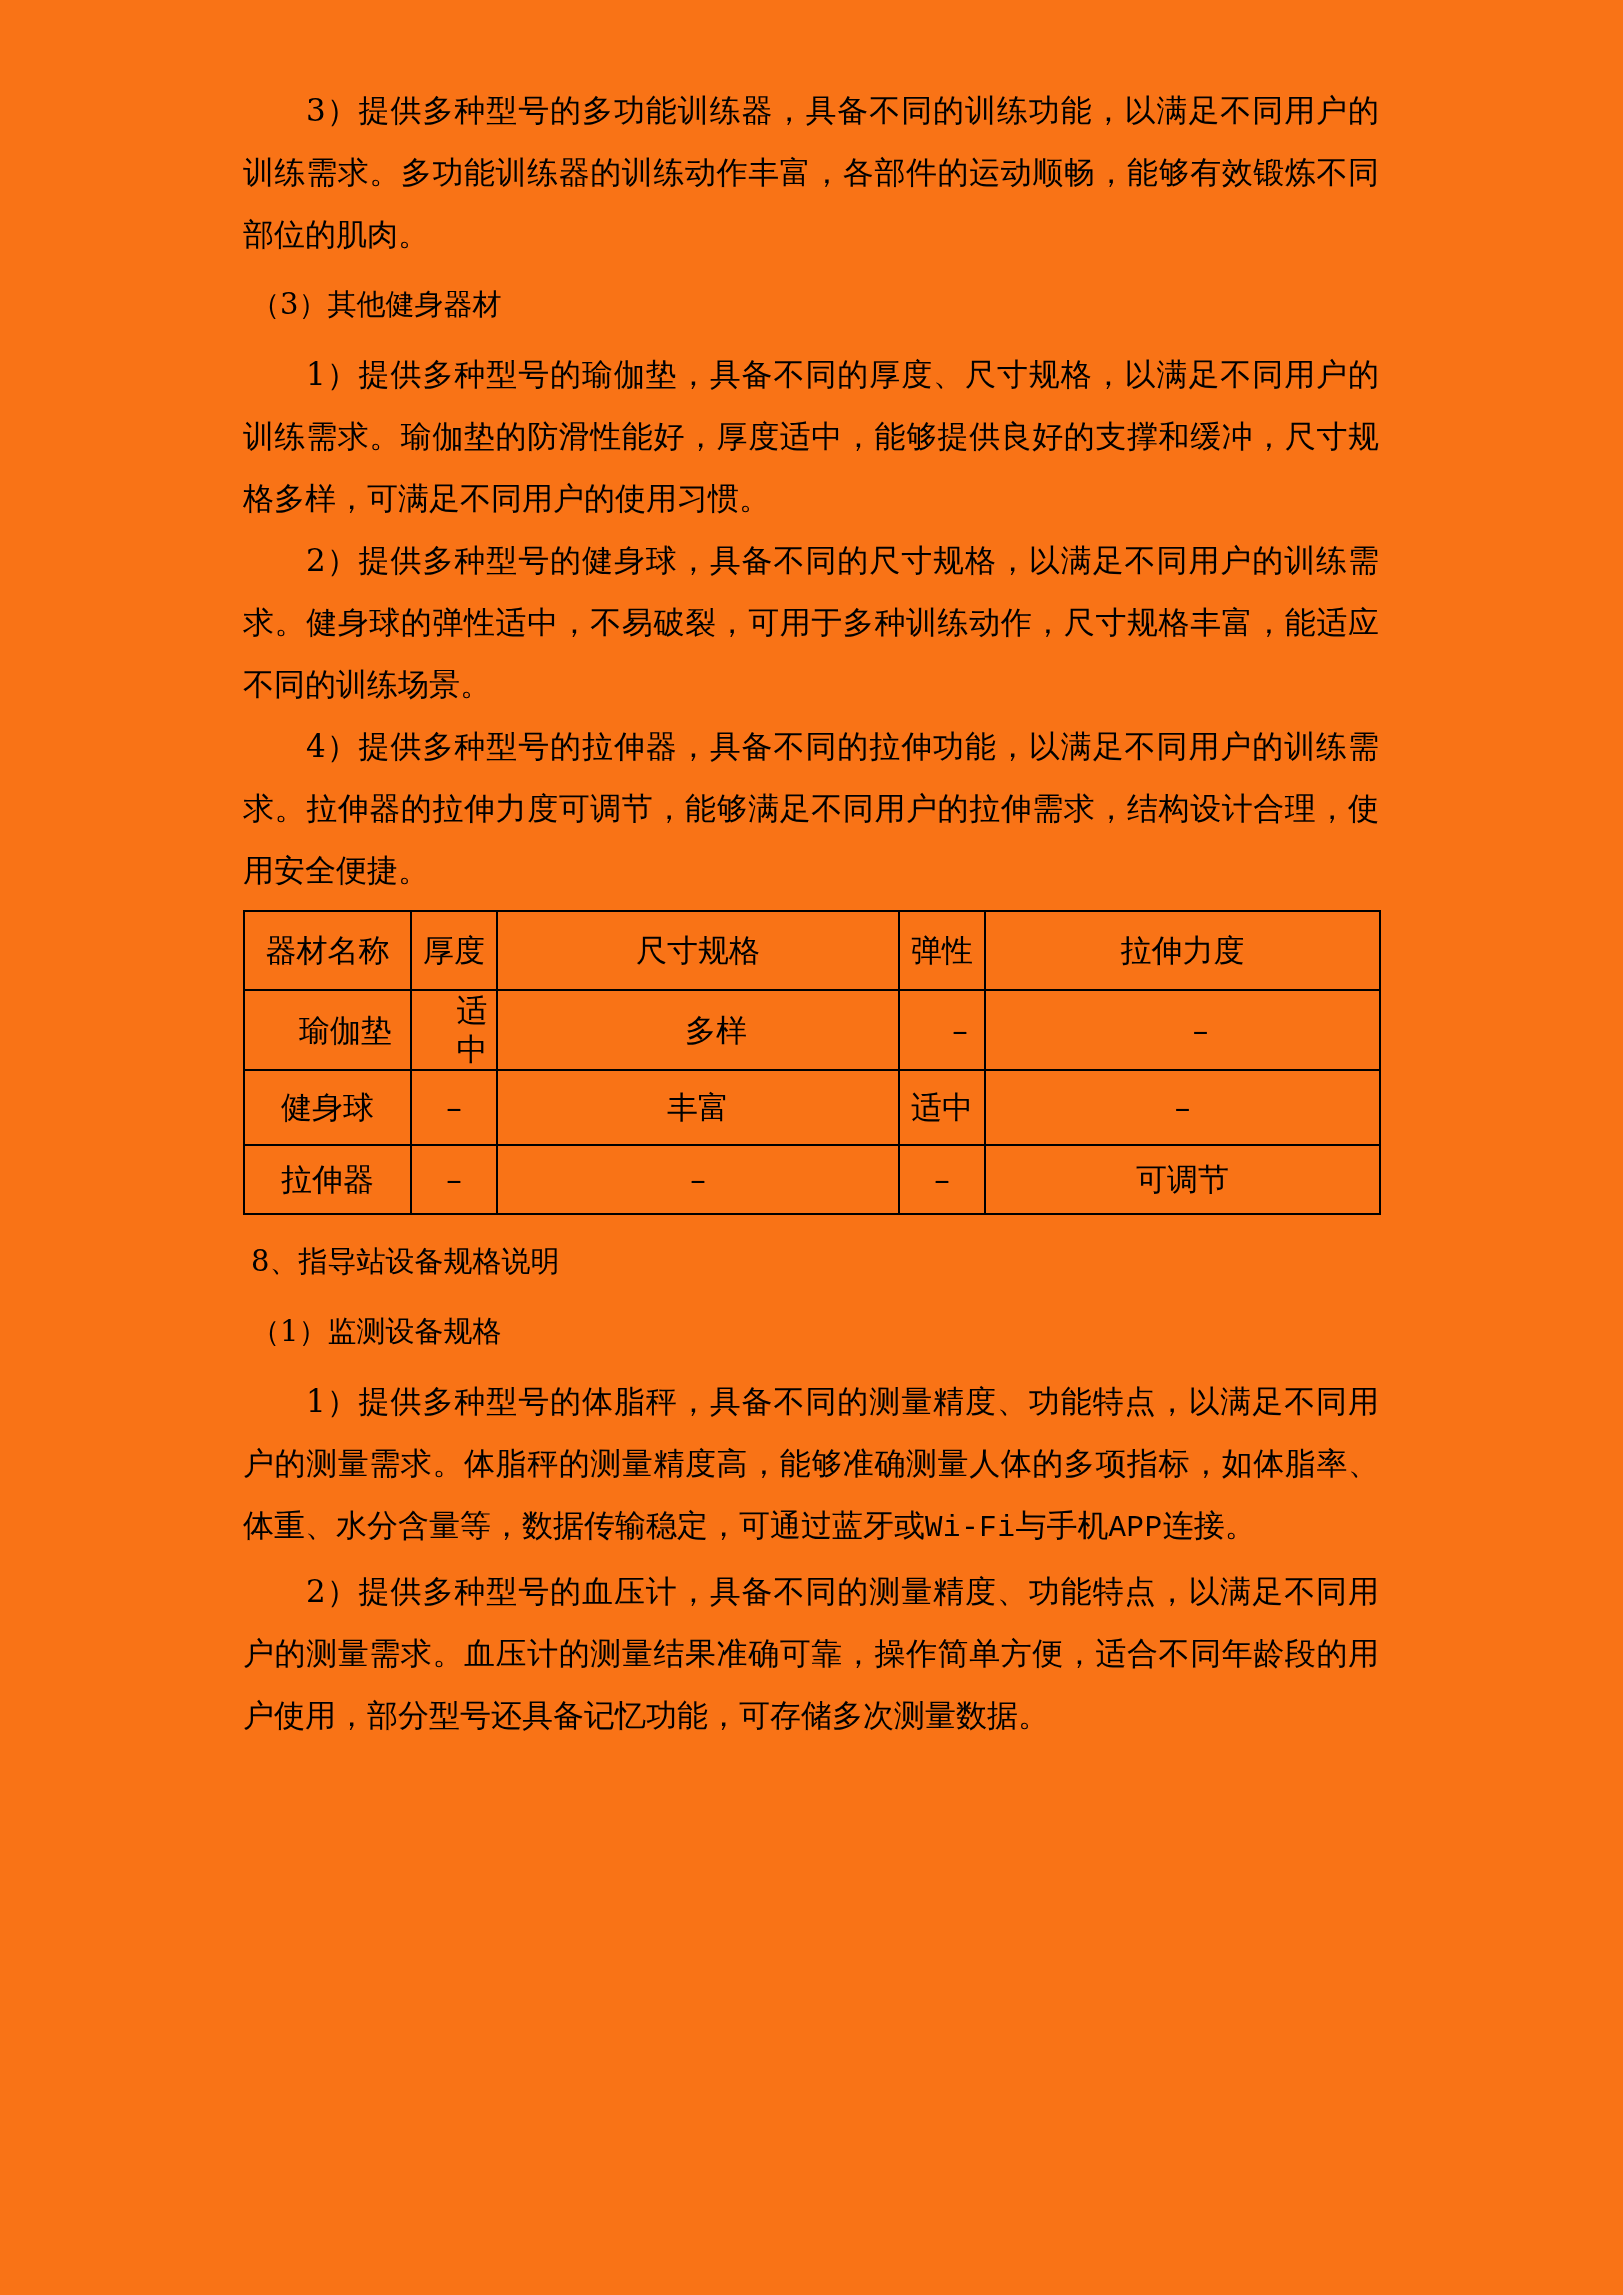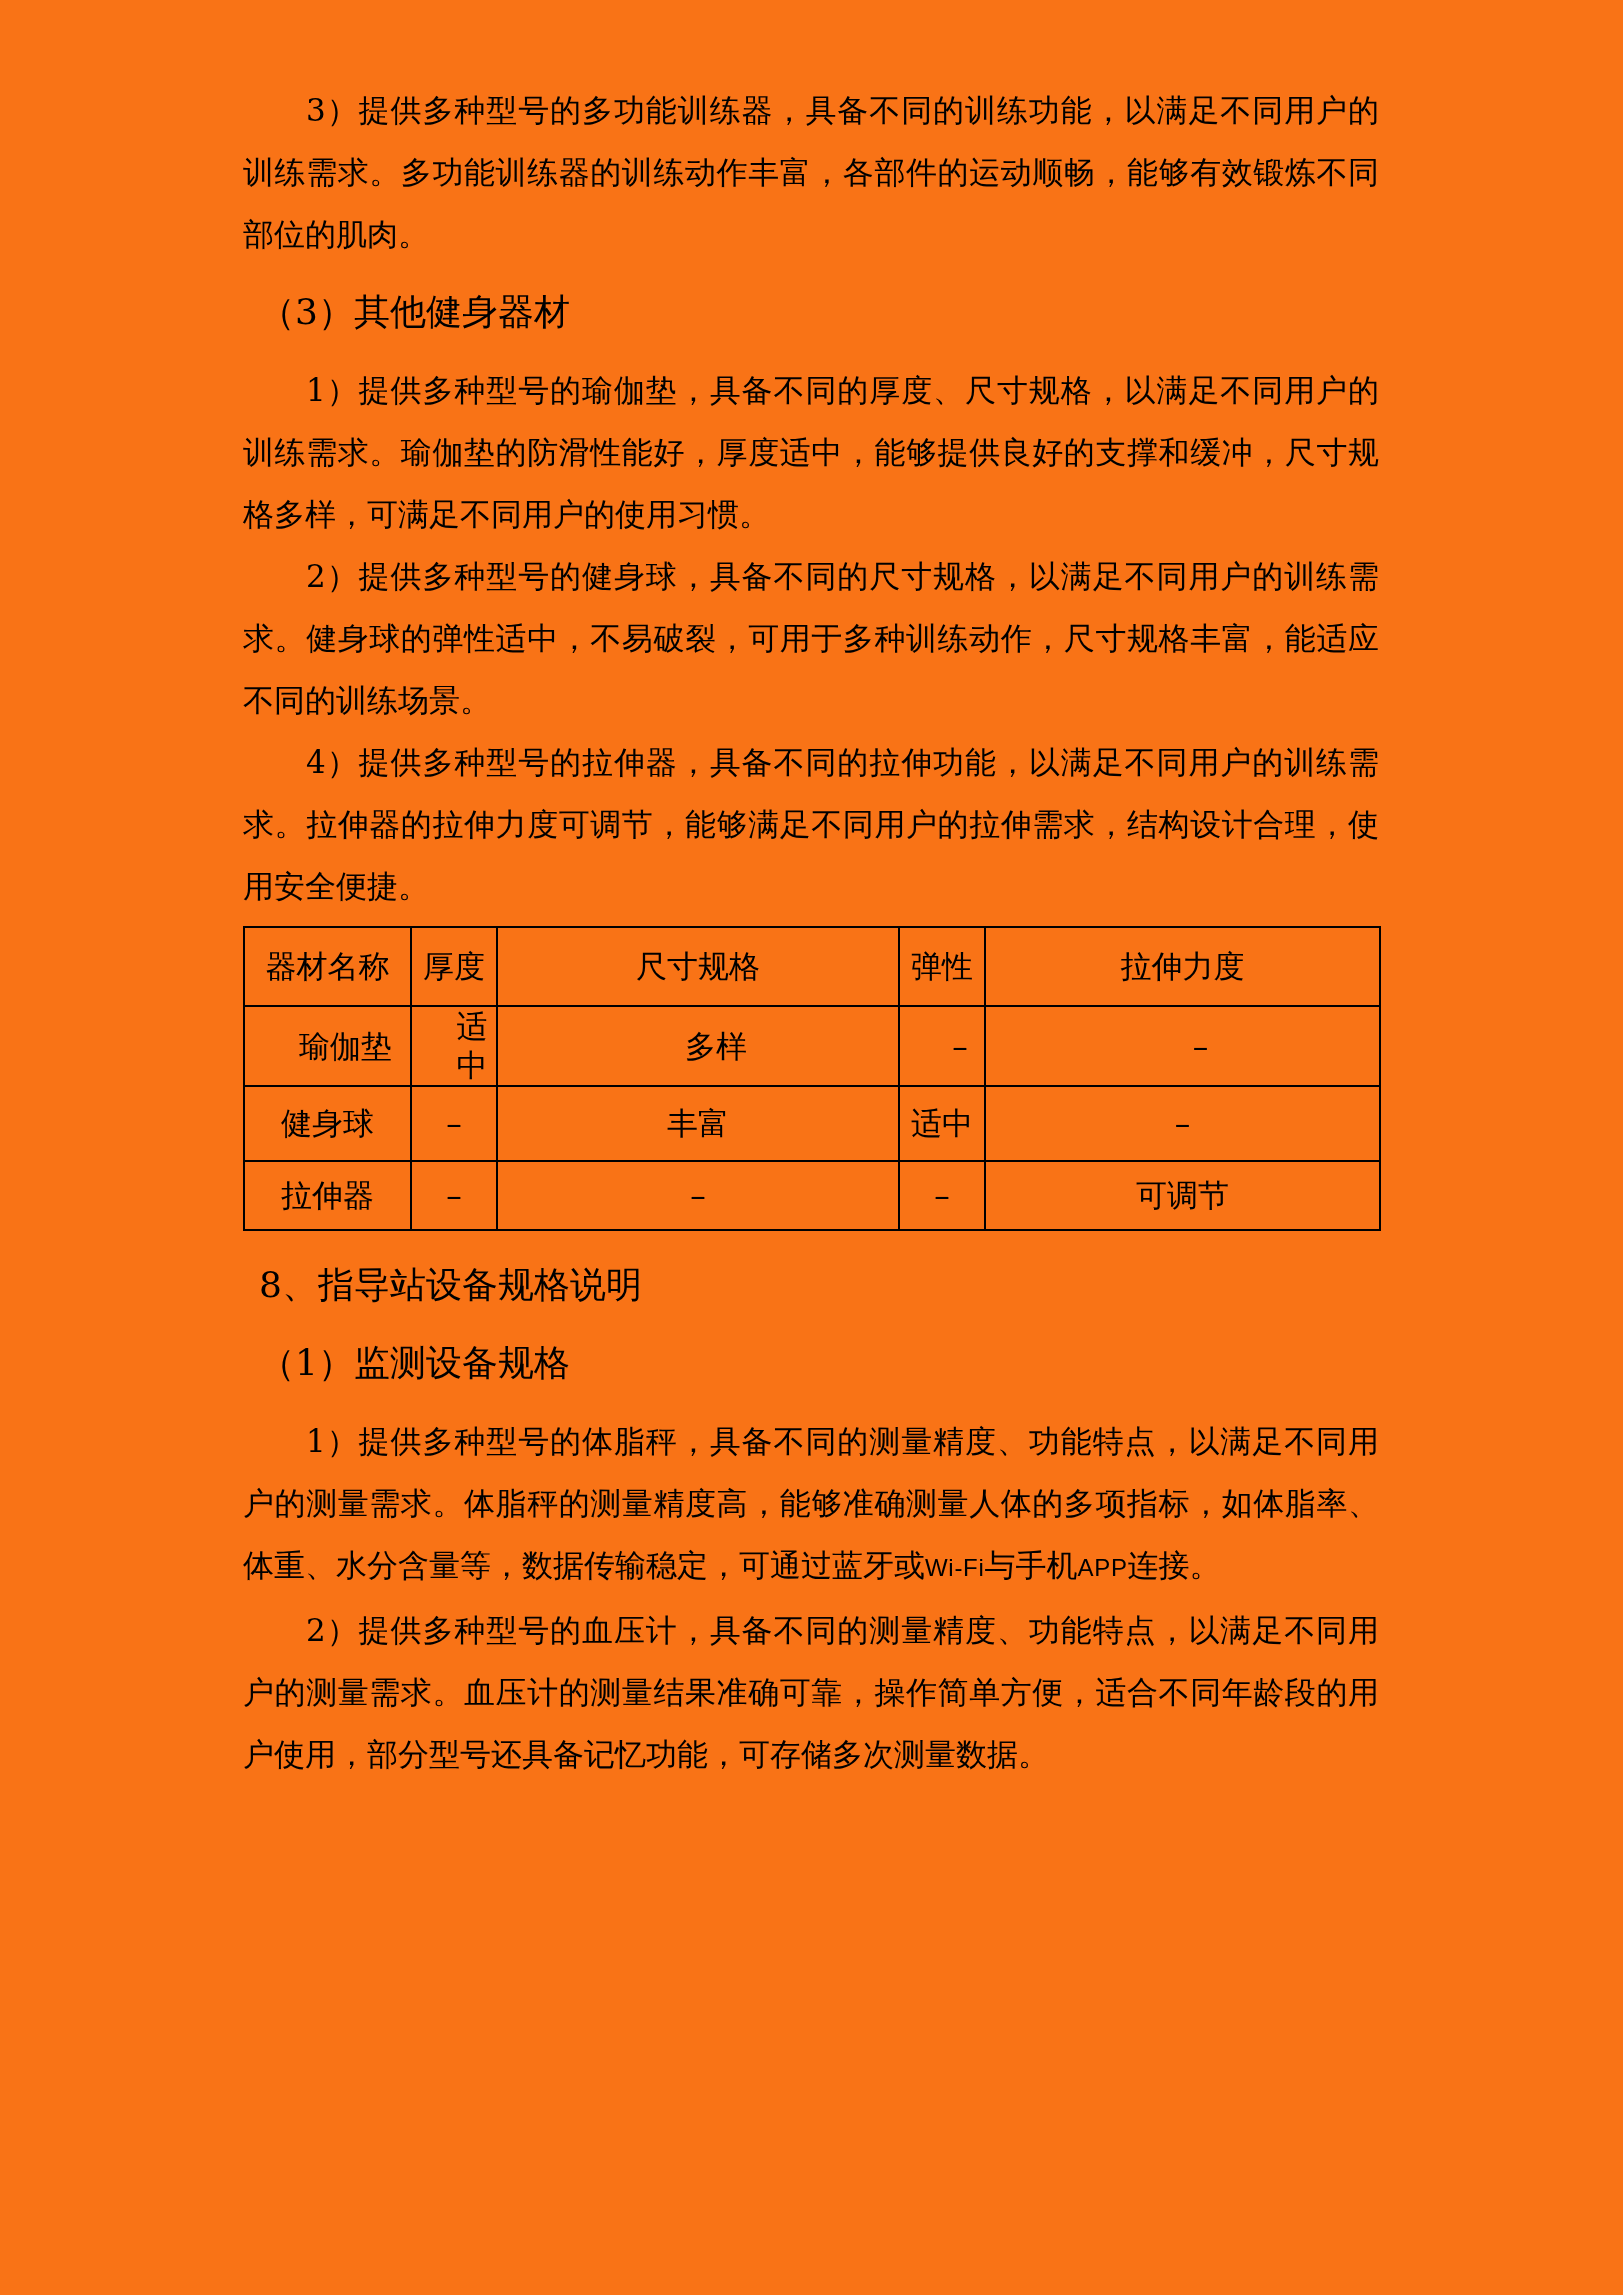--- a/index.html
+++ b/index.html
@@ -29,30 +29,30 @@
     margin: 0;
     font-size: 31px;
     line-height: 62px;
     text-align: justify;
     text-justify: inter-ideograph;
     text-indent: 63px;
     letter-spacing: 0px;
     font-family: "DejaVu Serif", "Liberation Serif", serif;
   }
   p.heading {
-    margin: 16px;
-    font-size: 36px;
+    margin: 8px;
+    font-size: 29px;
     line-height: 62px;
     text-indent: 0px;
     text-align: left;
     font-family: "DejaVu Serif", "Liberation Serif", serif;
   }
   .lat {
-    font-family: Liberation Sans, sans-serif;
-    font-size: 24px;
+    font-family: Liberation Mono, monospace;
+    font-size: 29px;
     letter-spacing: 0.7px;
   }
   
   .gap-before-table { height: 9.2px; }
   .gap-after-table  { height: 6.5px; }
 
   
   table.spec {
     border-collapse: collapse;
     width: 1136px;

